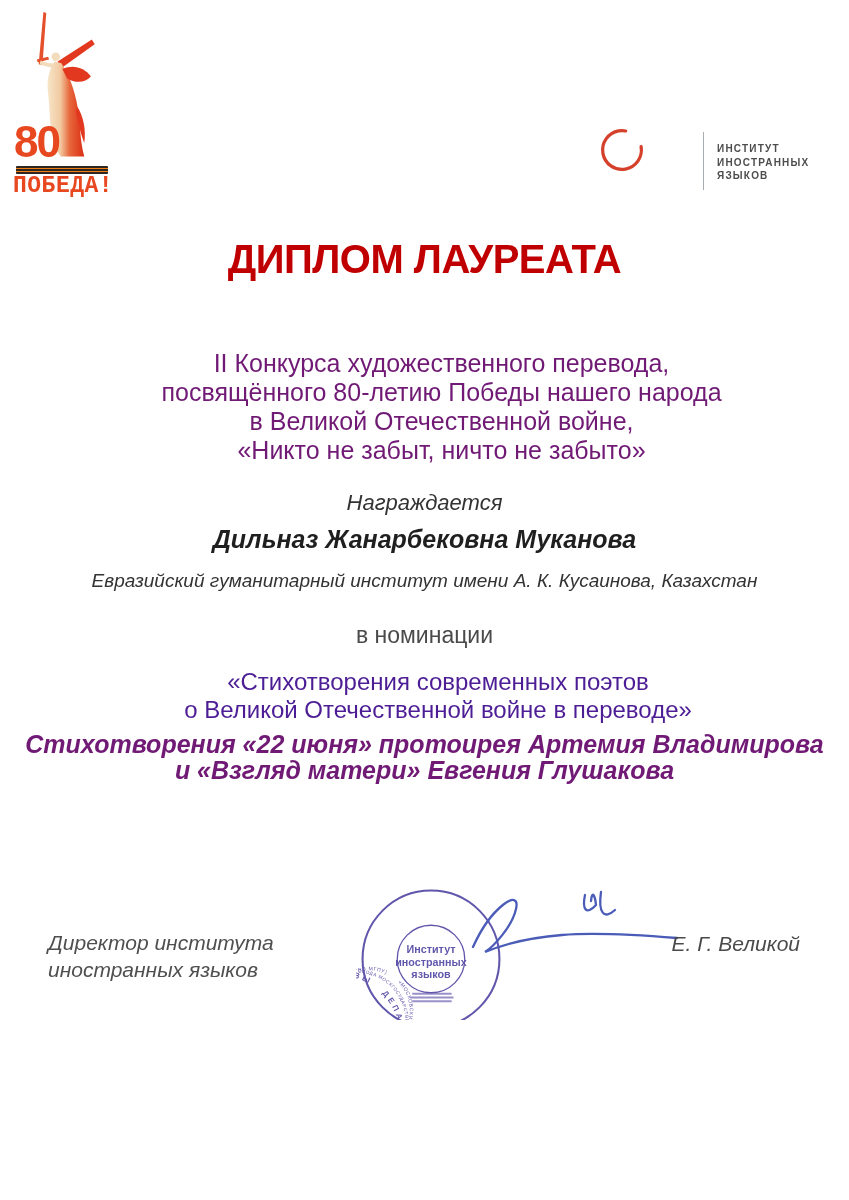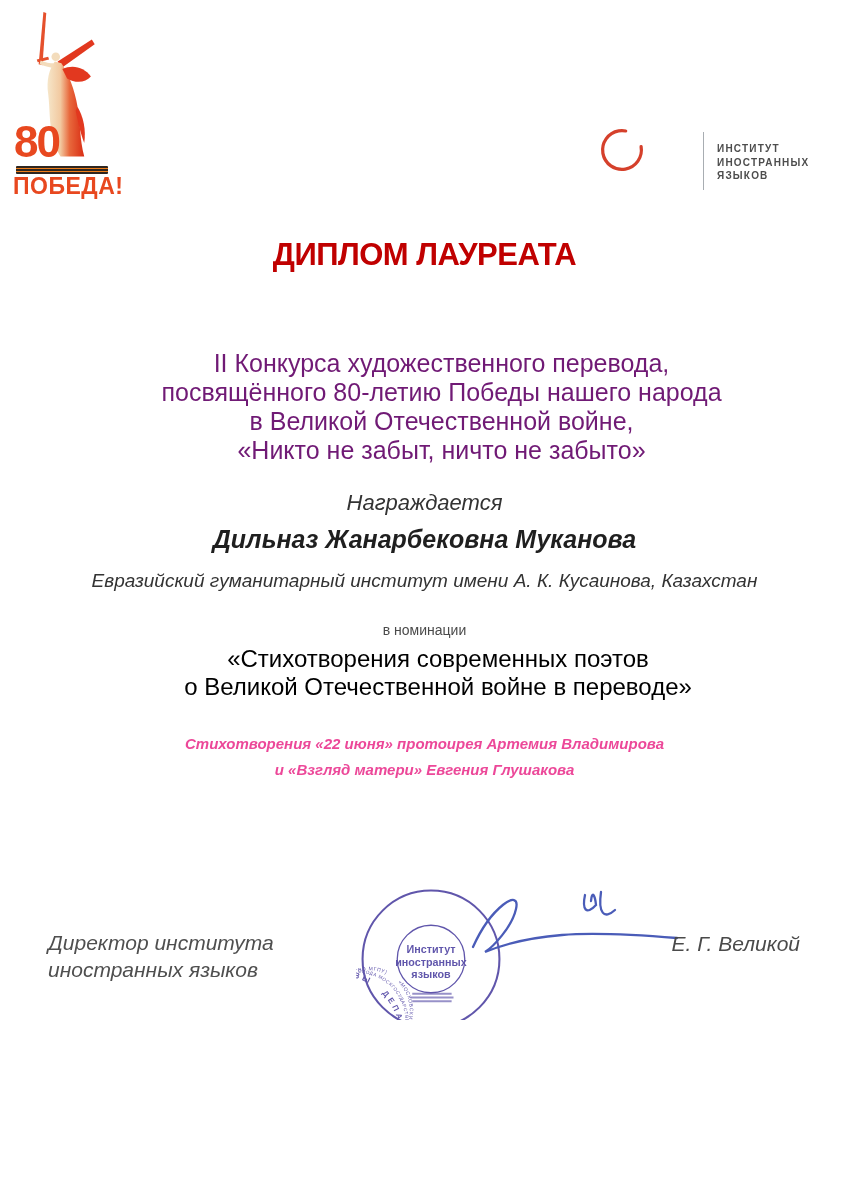--- a/index.html
+++ b/index.html
@@ -18,48 +18,48 @@
     position:absolute; left:2px; top:112px; font-size:44px; font-weight:800;
     color:#e8481f; letter-spacing:-2px; line-height:1;
   }
   .ribbon {
     position:absolute; left:4px; top:158px; width:92px; height:8px;
     background:repeating-linear-gradient(180deg,#2e2620 0 1.6px,#ef7f1b 1.6px 3.2px);
     border-radius:1px;
   }
   .victory-word {
     position:absolute; left:1px; top:167px; font-size:23px; font-weight:800;
-    color:#e8481f; letter-spacing:0.5px; line-height:1;
+    color:#e8481f; letter-spacing:0.5px; line-height:1;font-family:Liberation Mono, monospace;
   }
 
   
   .univ-logo { position:absolute; left:598px; top:124px; width:210px; height:74px; }
   .univ-logo .arc { position:absolute; left:0; top:2px; width:48px; height:48px; }
   .univ-name { position:absolute; left:17px; top:18px; }
   .univ-name div, .inst-name div {
     font-size:10px; font-weight:700; letter-spacing:1.2px; color:#4d4d4d; line-height:13.5px;
   }
   .univ-abbr { font-size:10px; font-weight:700; letter-spacing:1.2px; color:#bcbcbc; margin-top:3px; }
   .univ-divider { position:absolute; left:105px; top:8px; width:1px; height:58px; background:#a8adb2; }
   .inst-name { position:absolute; left:119px; top:18px; }
 
   
-  .title   { top:237px; font-size:31px; font-weight:700; color:#c00000; letter-spacing:-0.5px; }
+  .title   { top:237px; font-size:40px; font-weight:700; color:#c00000; letter-spacing:-0.5px; }
   .degree  { top:301px; font-size:29px; font-weight:700; color:#c00000; }
 
   .contest { top:349px; font-size:25px; line-height:29px; color:#701a75;margin-left:17px; }
 
   .award-label { top:490px; font-size:22px; font-style:italic; color:#333333; }
   .award-name  { top:525px; font-size:25px; font-weight:700; font-style:italic; color:#1f1f1f; }
   .award-inst  { top:570px; font-size:19px; font-style:italic; color:#333333; }
 
-  .nom-label { top:622px; font-size:14px; color:#4a4a4a; }
-  .nom-lines { top:645px; font-size:24px; line-height:28px; color:#000000;padding-left:27px; }
+  .nom-label { top:622px; font-size:23px; color:#4a4a4a; }
+  .nom-lines { top:668px; font-size:24px; line-height:28px; color:#4c1d95;padding-left:27px; }
 
-  .work { top:731px; font-size:15px; line-height:26px; font-weight:700; font-style:italic; color:#ec4899; }
+  .work { top:731px; font-size:25px; line-height:26px; font-weight:700; font-style:italic; color:#701a75; }
 
   .teacher { top:806px; font-size:27px; font-weight:700; color:#1c1c1c; }
 
   .director { position:absolute; left:48px; top:929px; font-size:21px; font-style:italic;
               color:#4f4f4f; line-height:27px; text-align:left; }
   .signer   { position:absolute; right:49px; top:932px; font-size:21px; font-style:italic; color:#4a4a4a; }
 
   .stamp { position:absolute; left:356px; top:884px; width:150px; height:150px; opacity:0.88; }
   .stamp text { font-family:"Liberation Sans", sans-serif; }
   .sign-svg { position:absolute; left:465px; top:885px; width:225px; height:95px; }

